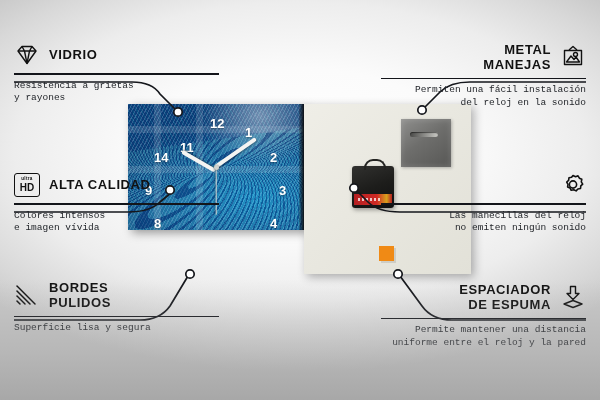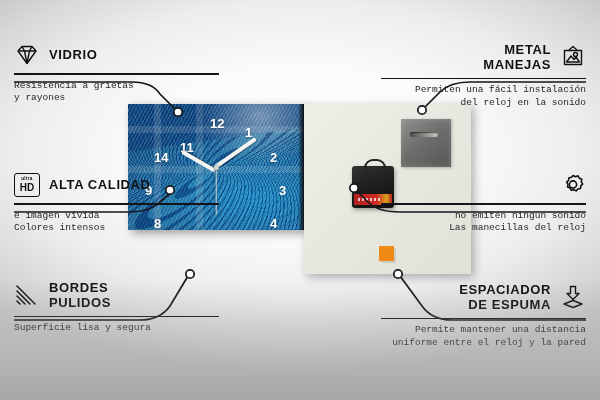--- a/index.html
+++ b/index.html
@@ -194,22 +194,22 @@
           <span class="u">ultra</span>
           <span class="h">HD</span>
         </span>
       </span>
       <div class="co-title">
         <div>ALTA CALIDAD</div>
       </div>
     </div>
     <div class="co-rule"></div>
     <div class="co-sub">
+      <div>Colores intensos</div>
       <div>e imagen vívida</div>
-      <div>Colores intensos</div>
     </div>
   </div>
 
   <div class="callout left" style="left:14px;top:280px">
     <div class="co-head">
       <span class="co-icon">
         <svg width="26" height="22" viewBox="0 0 26 22">
           <g stroke="#111" stroke-width="1.5" stroke-linecap="round">
             <line x1="3" y1="2" x2="21" y2="20"></line>
             <line x1="3" y1="7" x2="16" y2="20"></line>
@@ -259,22 +259,22 @@
         <svg width="26" height="24" viewBox="0 0 26 24">
           <g fill="none" stroke="#111" stroke-width="1.6" stroke-linejoin="round">
             <path d="M13 2.5 l2.6 1.2 2.4-.9 1.4 2.4 2.4 1.1 -.5 2.6 1.4 2.2 -1.9 1.8 -.3 2.6 -2.6 .5 -1.8 1.9 -2.3-1.2 -2.6 .6 -1.2-2.3 -2.4-1.1 .4-2.6 -1.3-2.3 1.9-1.7 .4-2.6 2.6-.4 z"></path>
             <circle cx="13" cy="11.5" r="3.6"></circle>
           </g>
         </svg>
       </span>
     </div>
     <div class="co-rule"></div>
     <div class="co-sub">
+      <div>Las manecillas del reloj</div>
       <div>no emiten ningún sonido</div>
-      <div>Las manecillas del reloj</div>
     </div>
   </div>
 
   <div class="callout right" style="left:381px;top:282px">
     <div class="co-head">
       <span class="co-icon">
         <svg width="26" height="24" viewBox="0 0 26 24">
           <g fill="none" stroke="#111" stroke-width="1.4" stroke-linejoin="round">
             <path d="M10.5 1.5 h5 v7 h3.5 L13 14.5 L7 8.5 h3.5 z"></path>
             <path d="M13 15.5 L22 19 L13 22.5 L4 19 z"></path>

